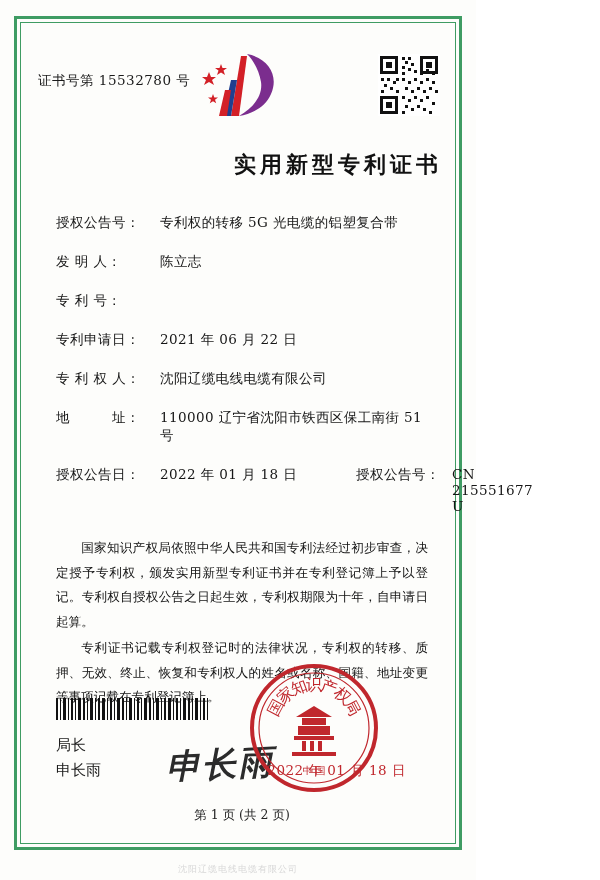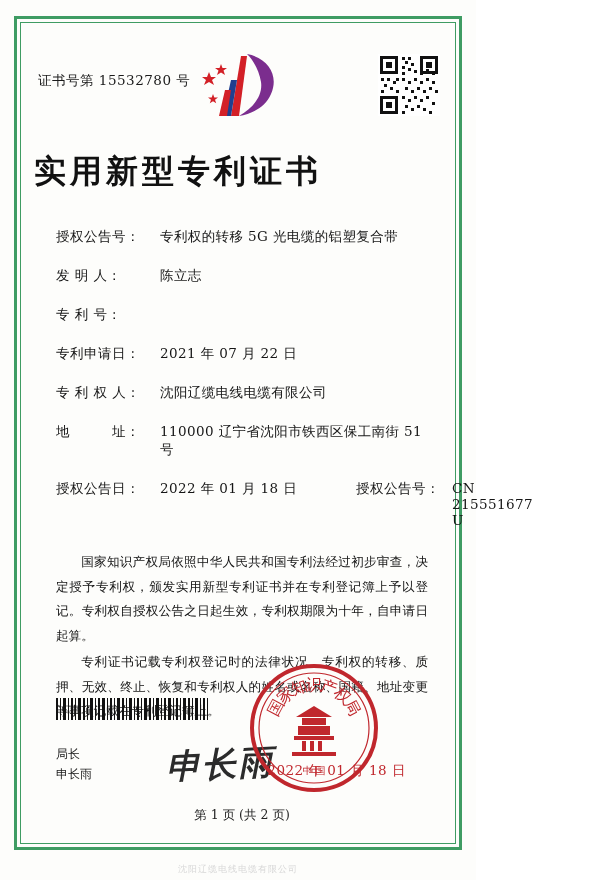--- a/index.html
+++ b/index.html
@@ -76,22 +76,22 @@
 
   .qr {
     position: absolute;
     right: 2px;
     top: 14px;
     width: 62px;
     height: 62px;
   }
 
   .title {
-    text-align: left;
-    font-size: 32px;
+    text-align: right;
+    font-size: 22px;
     font-weight: bold;
     letter-spacing: 4px;
     margin-top: 18px;
     margin-bottom: 24px;
     font-family: "DejaVu Serif", "Liberation Serif", serif;
     color: #111;
   }
 
   .fields {
     margin-top: 34px;
@@ -158,23 +158,23 @@
     position: absolute;
     left: 22px;
     bottom: 102px;
     width: 152px;
     height: 22px;
   }
   .sig-block {
     position: absolute;
     left: 22px;
     bottom: 38px;
-    font-size: 12px;
+    font-size: 15px;
     line-height: 1.62;
-    font-family: Liberation Sans, sans-serif;
+    font-family: Liberation Mono, monospace;
   }
   .handwriting {
     position: absolute;
     left: 132px;
     bottom: 34px;
     font-size: 34px;
     font-family: "DejaVu Serif", "Liberation Serif", serif;
     font-style: italic;
     font-weight: bold;
     color: #2b2b2b;
@@ -329,21 +329,21 @@
         <div class="field-label">发 明 人：</div>
         <div class="field-value">陈立志</div>
       </div>
 
       <div class="field-row">
         <div class="field-label">专 利 号：</div>
       </div>
 
       <div class="field-row">
         <div class="field-label">专利申请日：</div>
-        <div class="field-value">2021 年 07 月 22 日</div>
+        <div class="field-value">2021 年 06 月 22 日</div>
       </div>
 
       <div class="field-row">
         <div class="field-label">专 利 权 人：</div>
         <div class="field-value">沈阳辽缆电线电缆有限公司</div>
       </div>
 
       <div class="field-row">
         <div class="field-label">地　　　址：</div>
         <div class="field-value">110000  辽宁省沈阳市铁西区保工南街 51 号</div>

